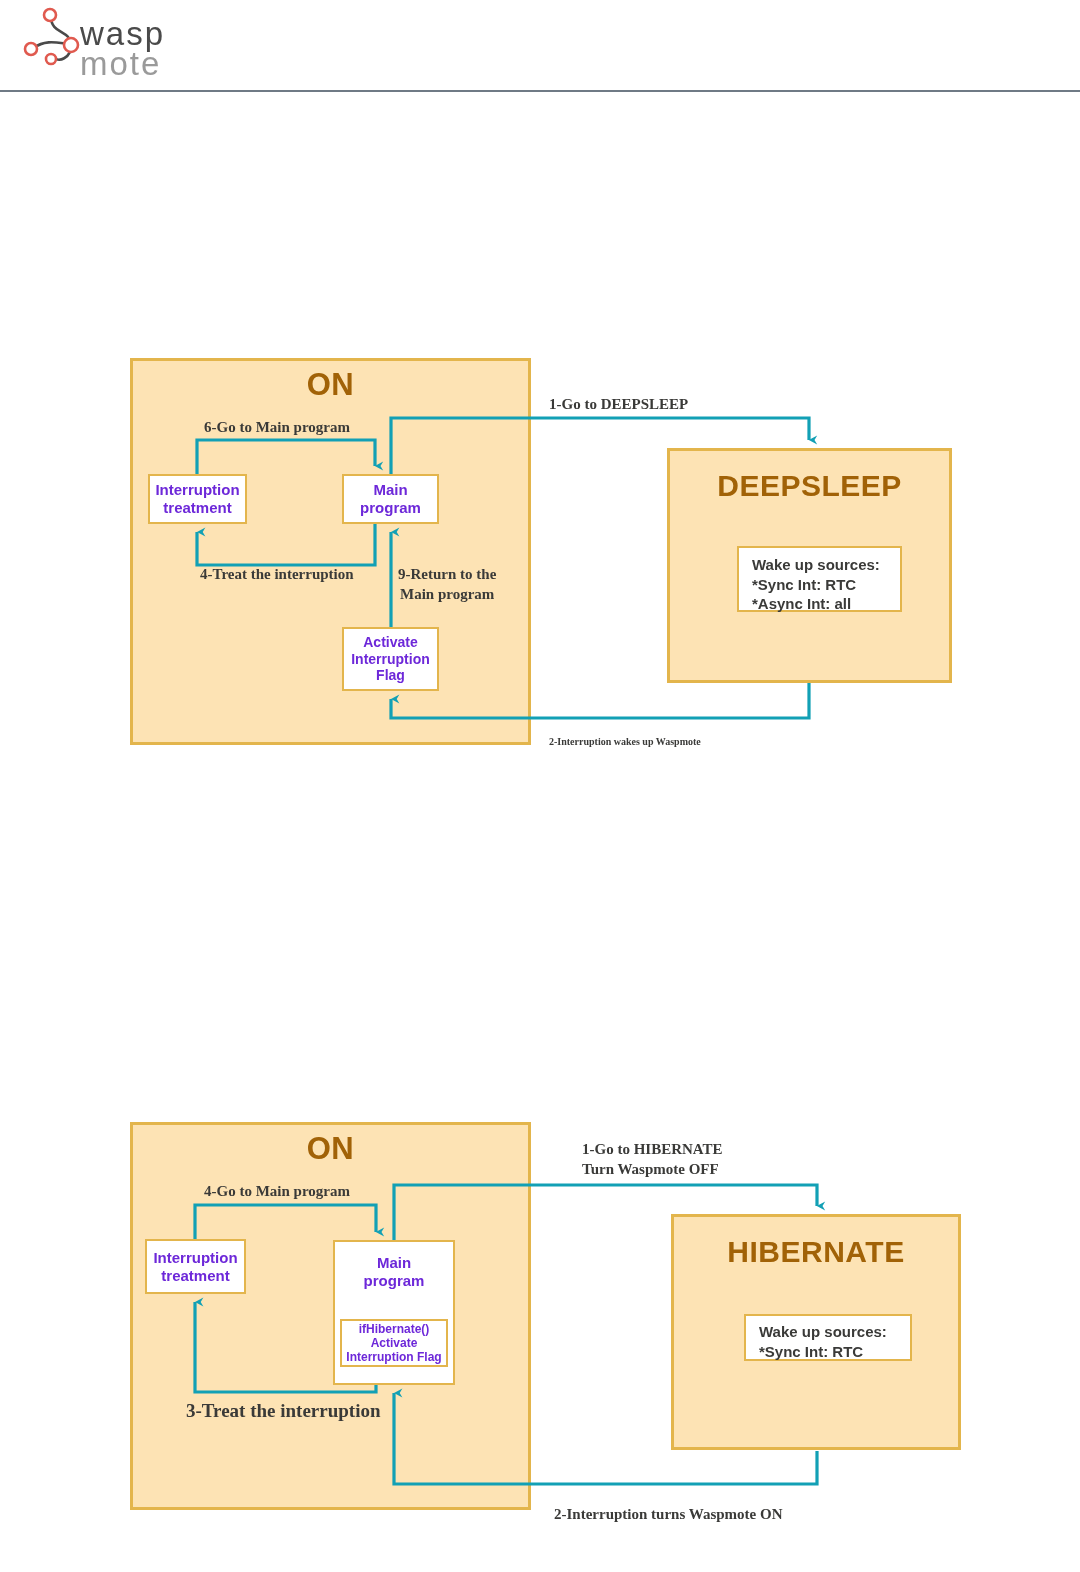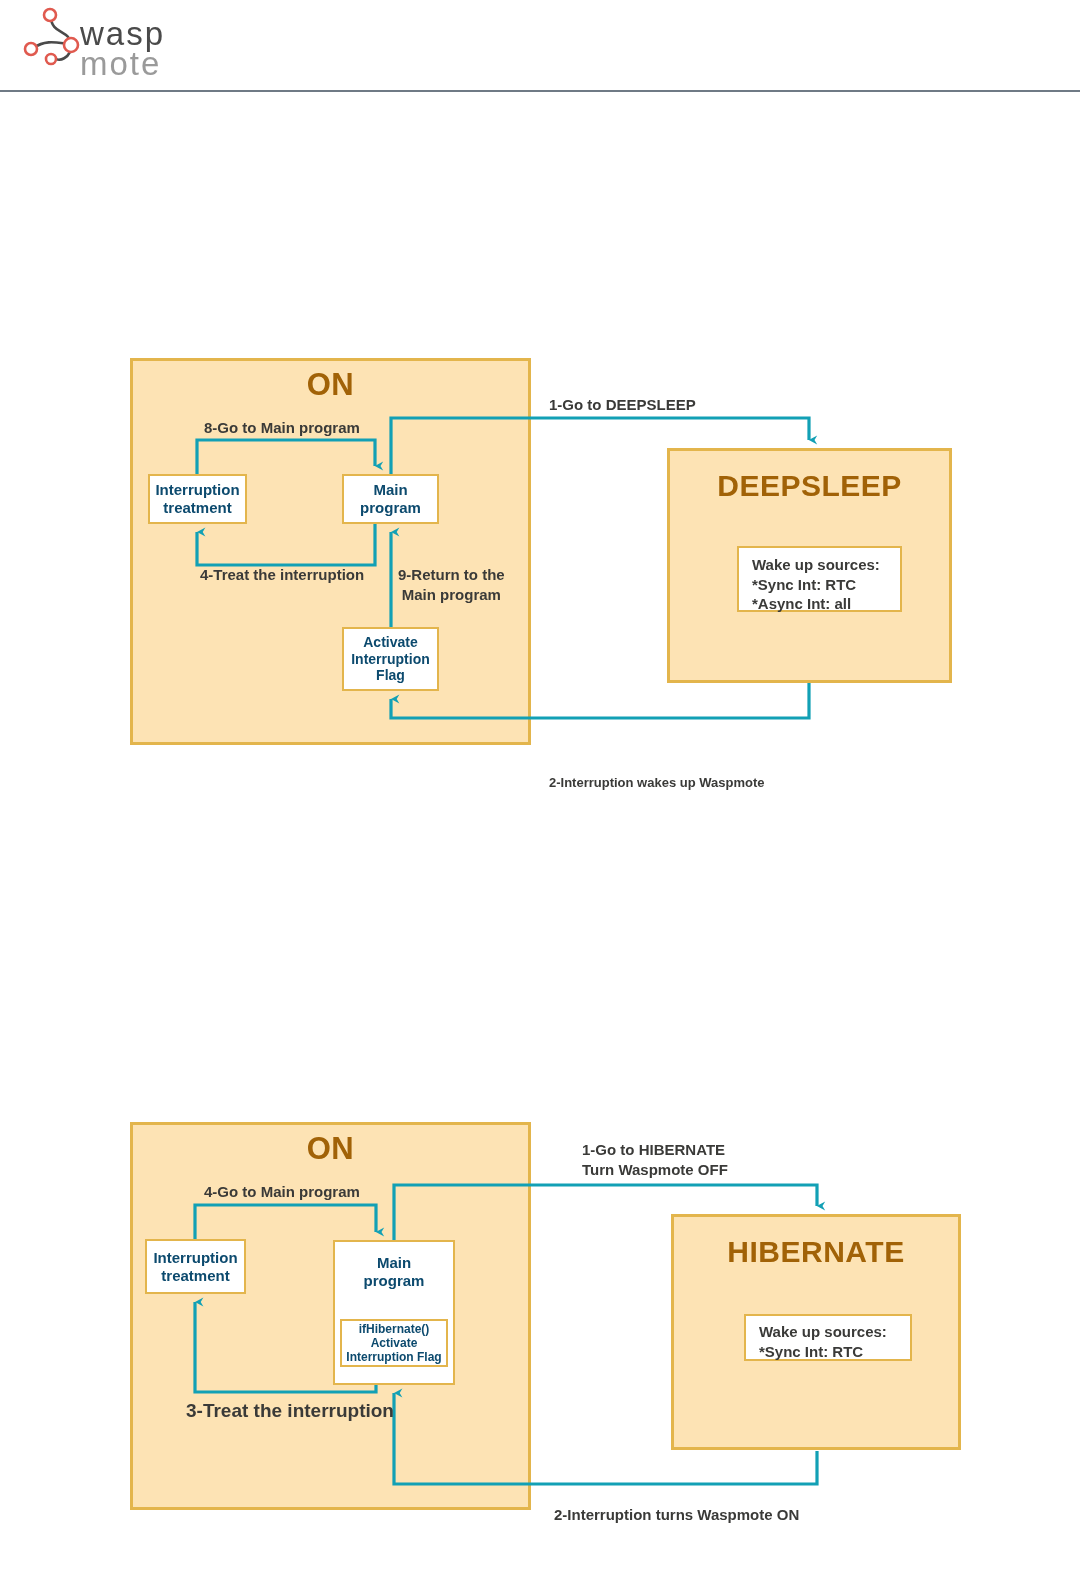--- a/index.html
+++ b/index.html
@@ -28,39 +28,40 @@
     letter-spacing:.5px;
   }
   .inner-box{
     position:absolute;
     background:#ffffff;
     border:2px solid #e3b54c;
     box-sizing:border-box;
     display:flex;align-items:center;justify-content:center;
     text-align:center;
     font-weight:bold;
-    color:#0c4a6e;
+    color:#6d28d9;
     line-height:1.18;
   }
   .white-box{
     position:absolute;
     background:#ffffff;
     border:2px solid #e3b54c;
     box-sizing:border-box;
     color:#3a3a38;
     font-weight:bold;
     line-height:1.3;
     margin-left:10px;
   }
   .note{
     position:absolute;
     font-weight:bold;
     color:#3a3a38;
     white-space:pre;
     line-height:1.32;
+    font-family:Liberation Serif, serif;
   }
   .flow-svg{position:absolute;left:0;top:0;pointer-events:none;}
 </style>
 </head>
 <body>
 
 <div id="header">
   <div id="logo">
     <svg width="200" height="78" viewBox="0 0 200 78">
       <g fill="none" stroke="#4a4a4a" stroke-width="2.6">
@@ -127,25 +128,25 @@
 Flag</span>
   </div>
 
   <div class="white-box" style="left:727px;top:546px;width:165px;height:66px;padding:7px 0 0 13px;font-size:15px;">
     <span style="white-space:pre-line;">Wake up sources:
 *Sync Int: RTC
 *Async Int: all</span>
   </div>
 
   <div class="note" style="left:549px;top:395px;font-size:15px;">1-Go to DEEPSLEEP</div>
-  <div class="note" style="left:549px;top:735px;font-size:13px;margin-top:39px;">2-Interruption wakes up Waspmote</div>
+  <div class="note" style="left:549px;top:735px;font-size:10px;">2-Interruption wakes up Waspmote</div>
   <div class="note" style="left:398px;top:565px;font-size:15px;text-align:center;">9-Return to the
 Main program</div>
   <div class="note" style="left:200px;top:565px;font-size:15px;">4-Treat the interruption</div>
-  <div class="note" style="left:204px;top:418px;font-size:15px;">8-Go to Main program</div>
+  <div class="note" style="left:204px;top:418px;font-size:15px;">6-Go to Main program</div>
 </div>
 
 <div>
 
   <div class="state-box" style="left:130px;top:1122px;width:401px;height:388px;"></div>
   <div class="state-title" style="left:130px;top:1131px;width:401px;font-size:31px;">ON</div>
 
   <div class="state-box" style="left:671px;top:1214px;width:290px;height:236px;"></div>
   <div class="state-title" style="left:671px;top:1235px;width:290px;font-size:30px;">HIBERNATE</div>
 

